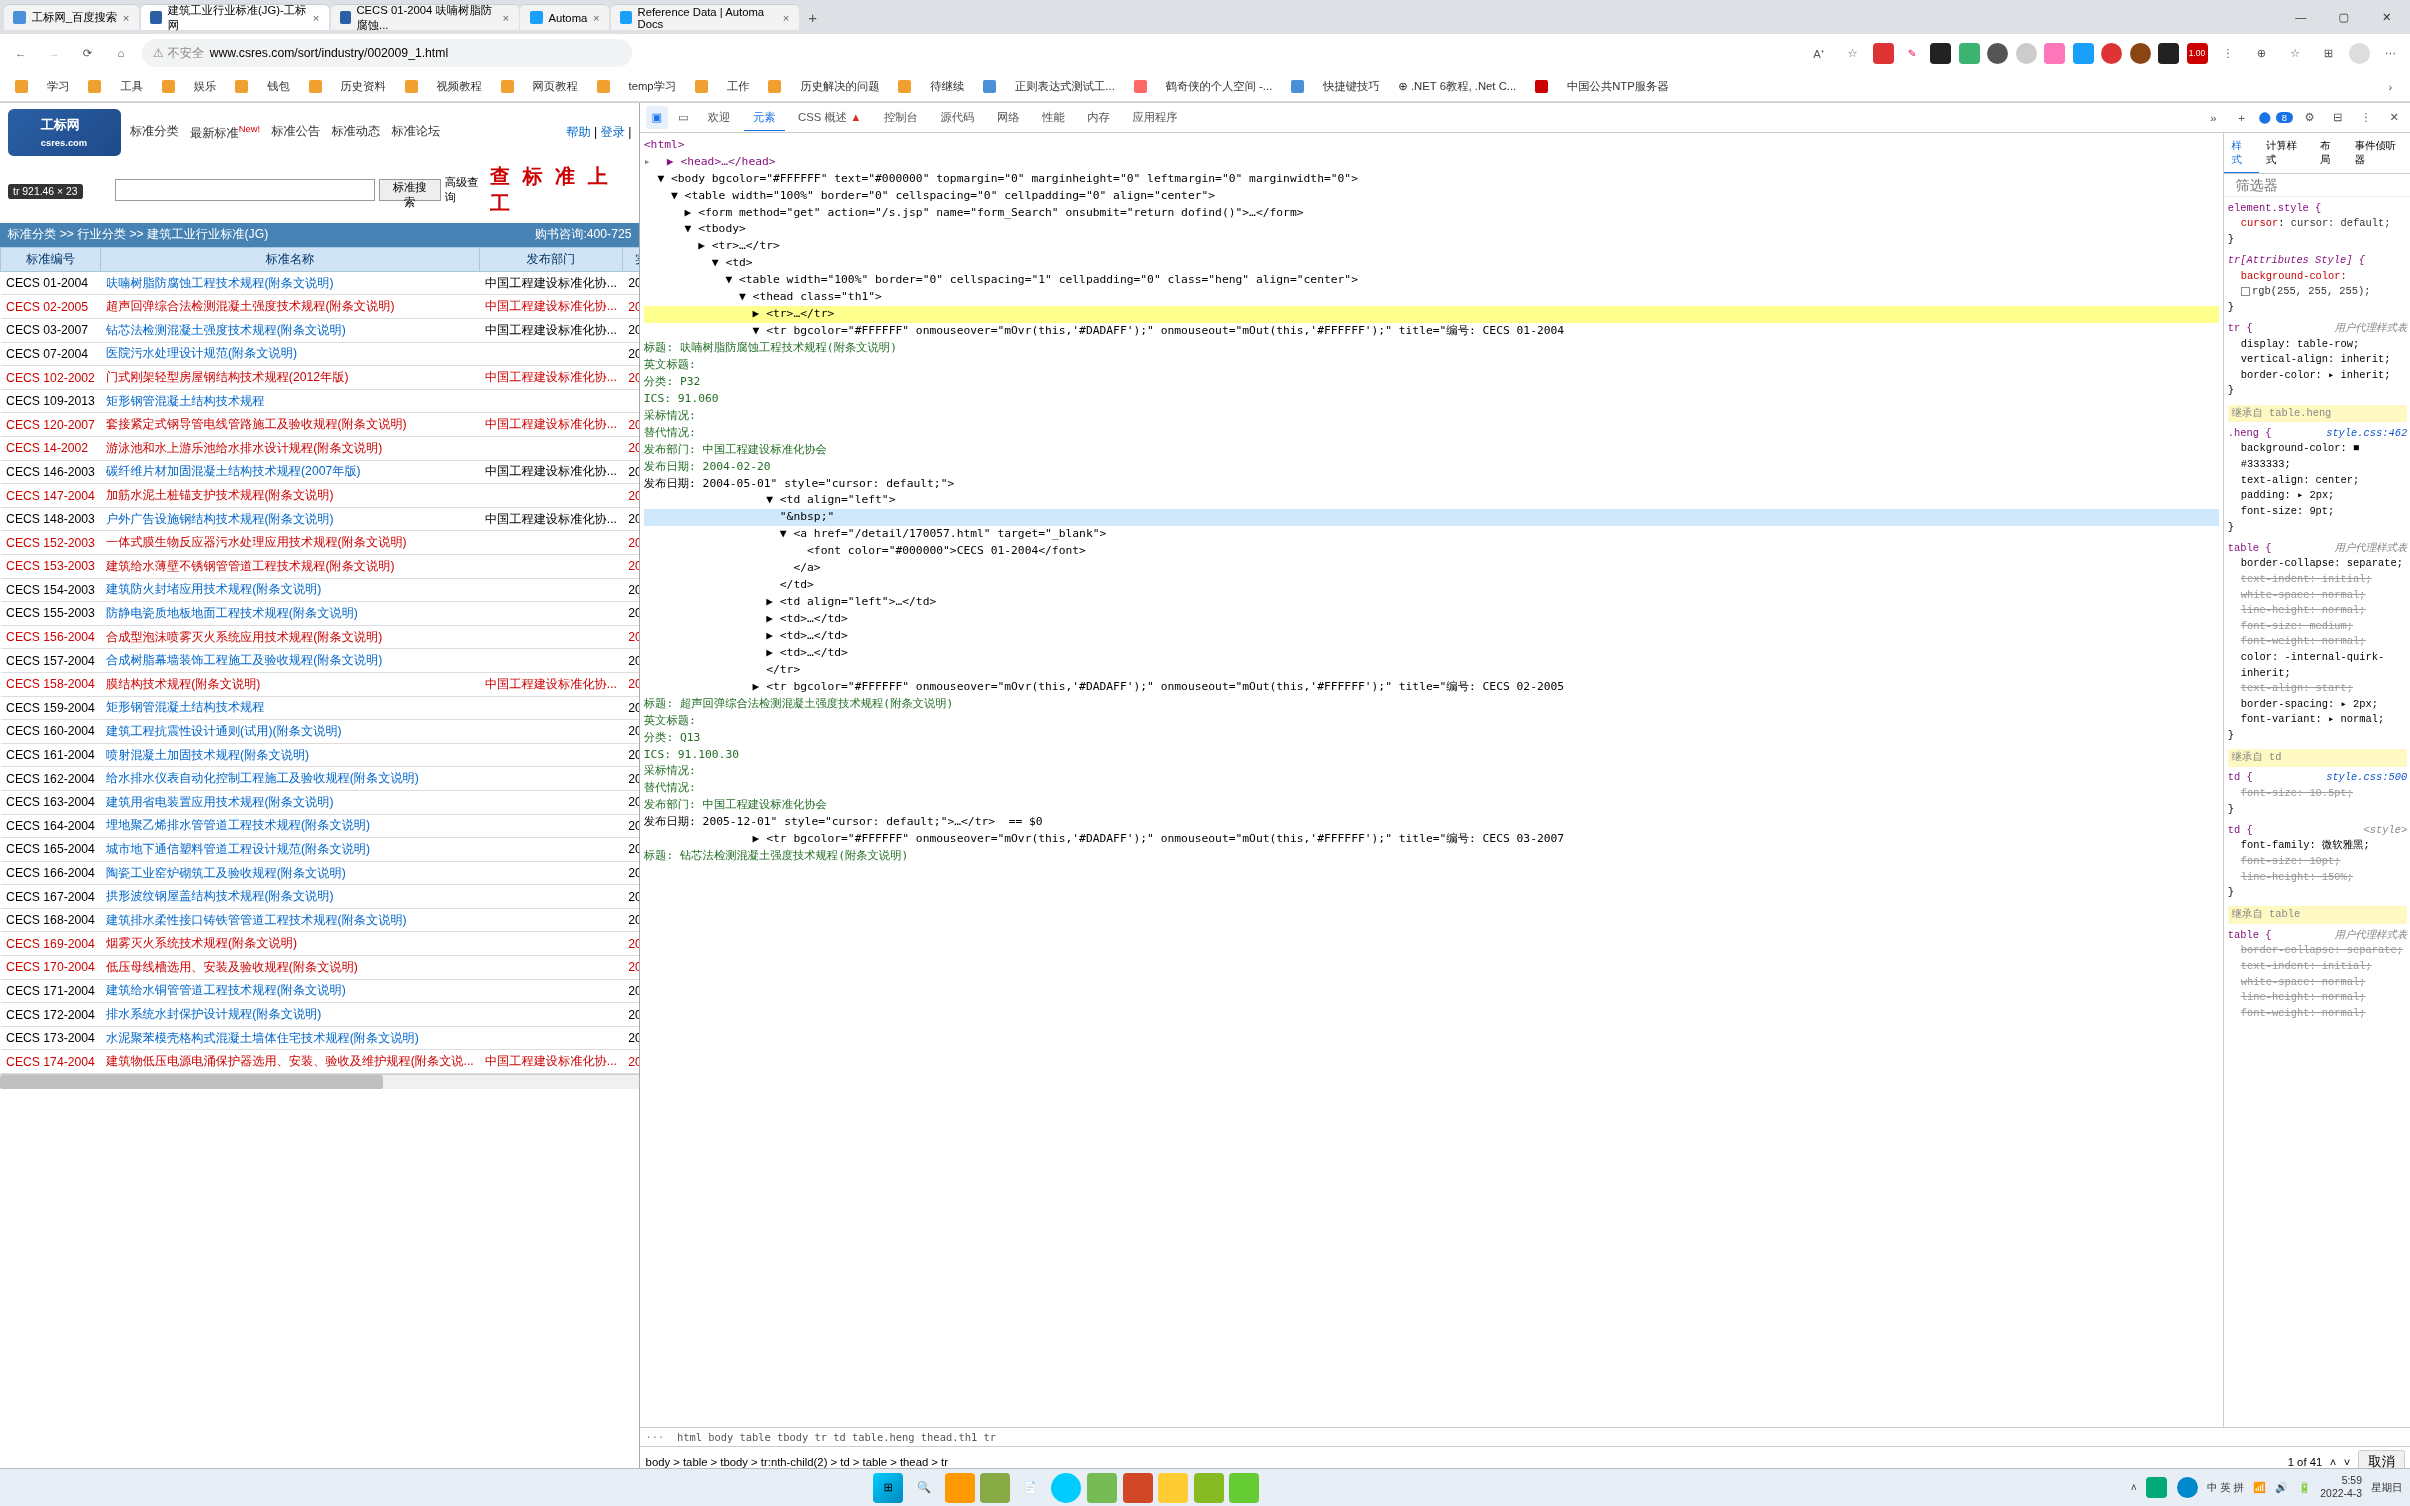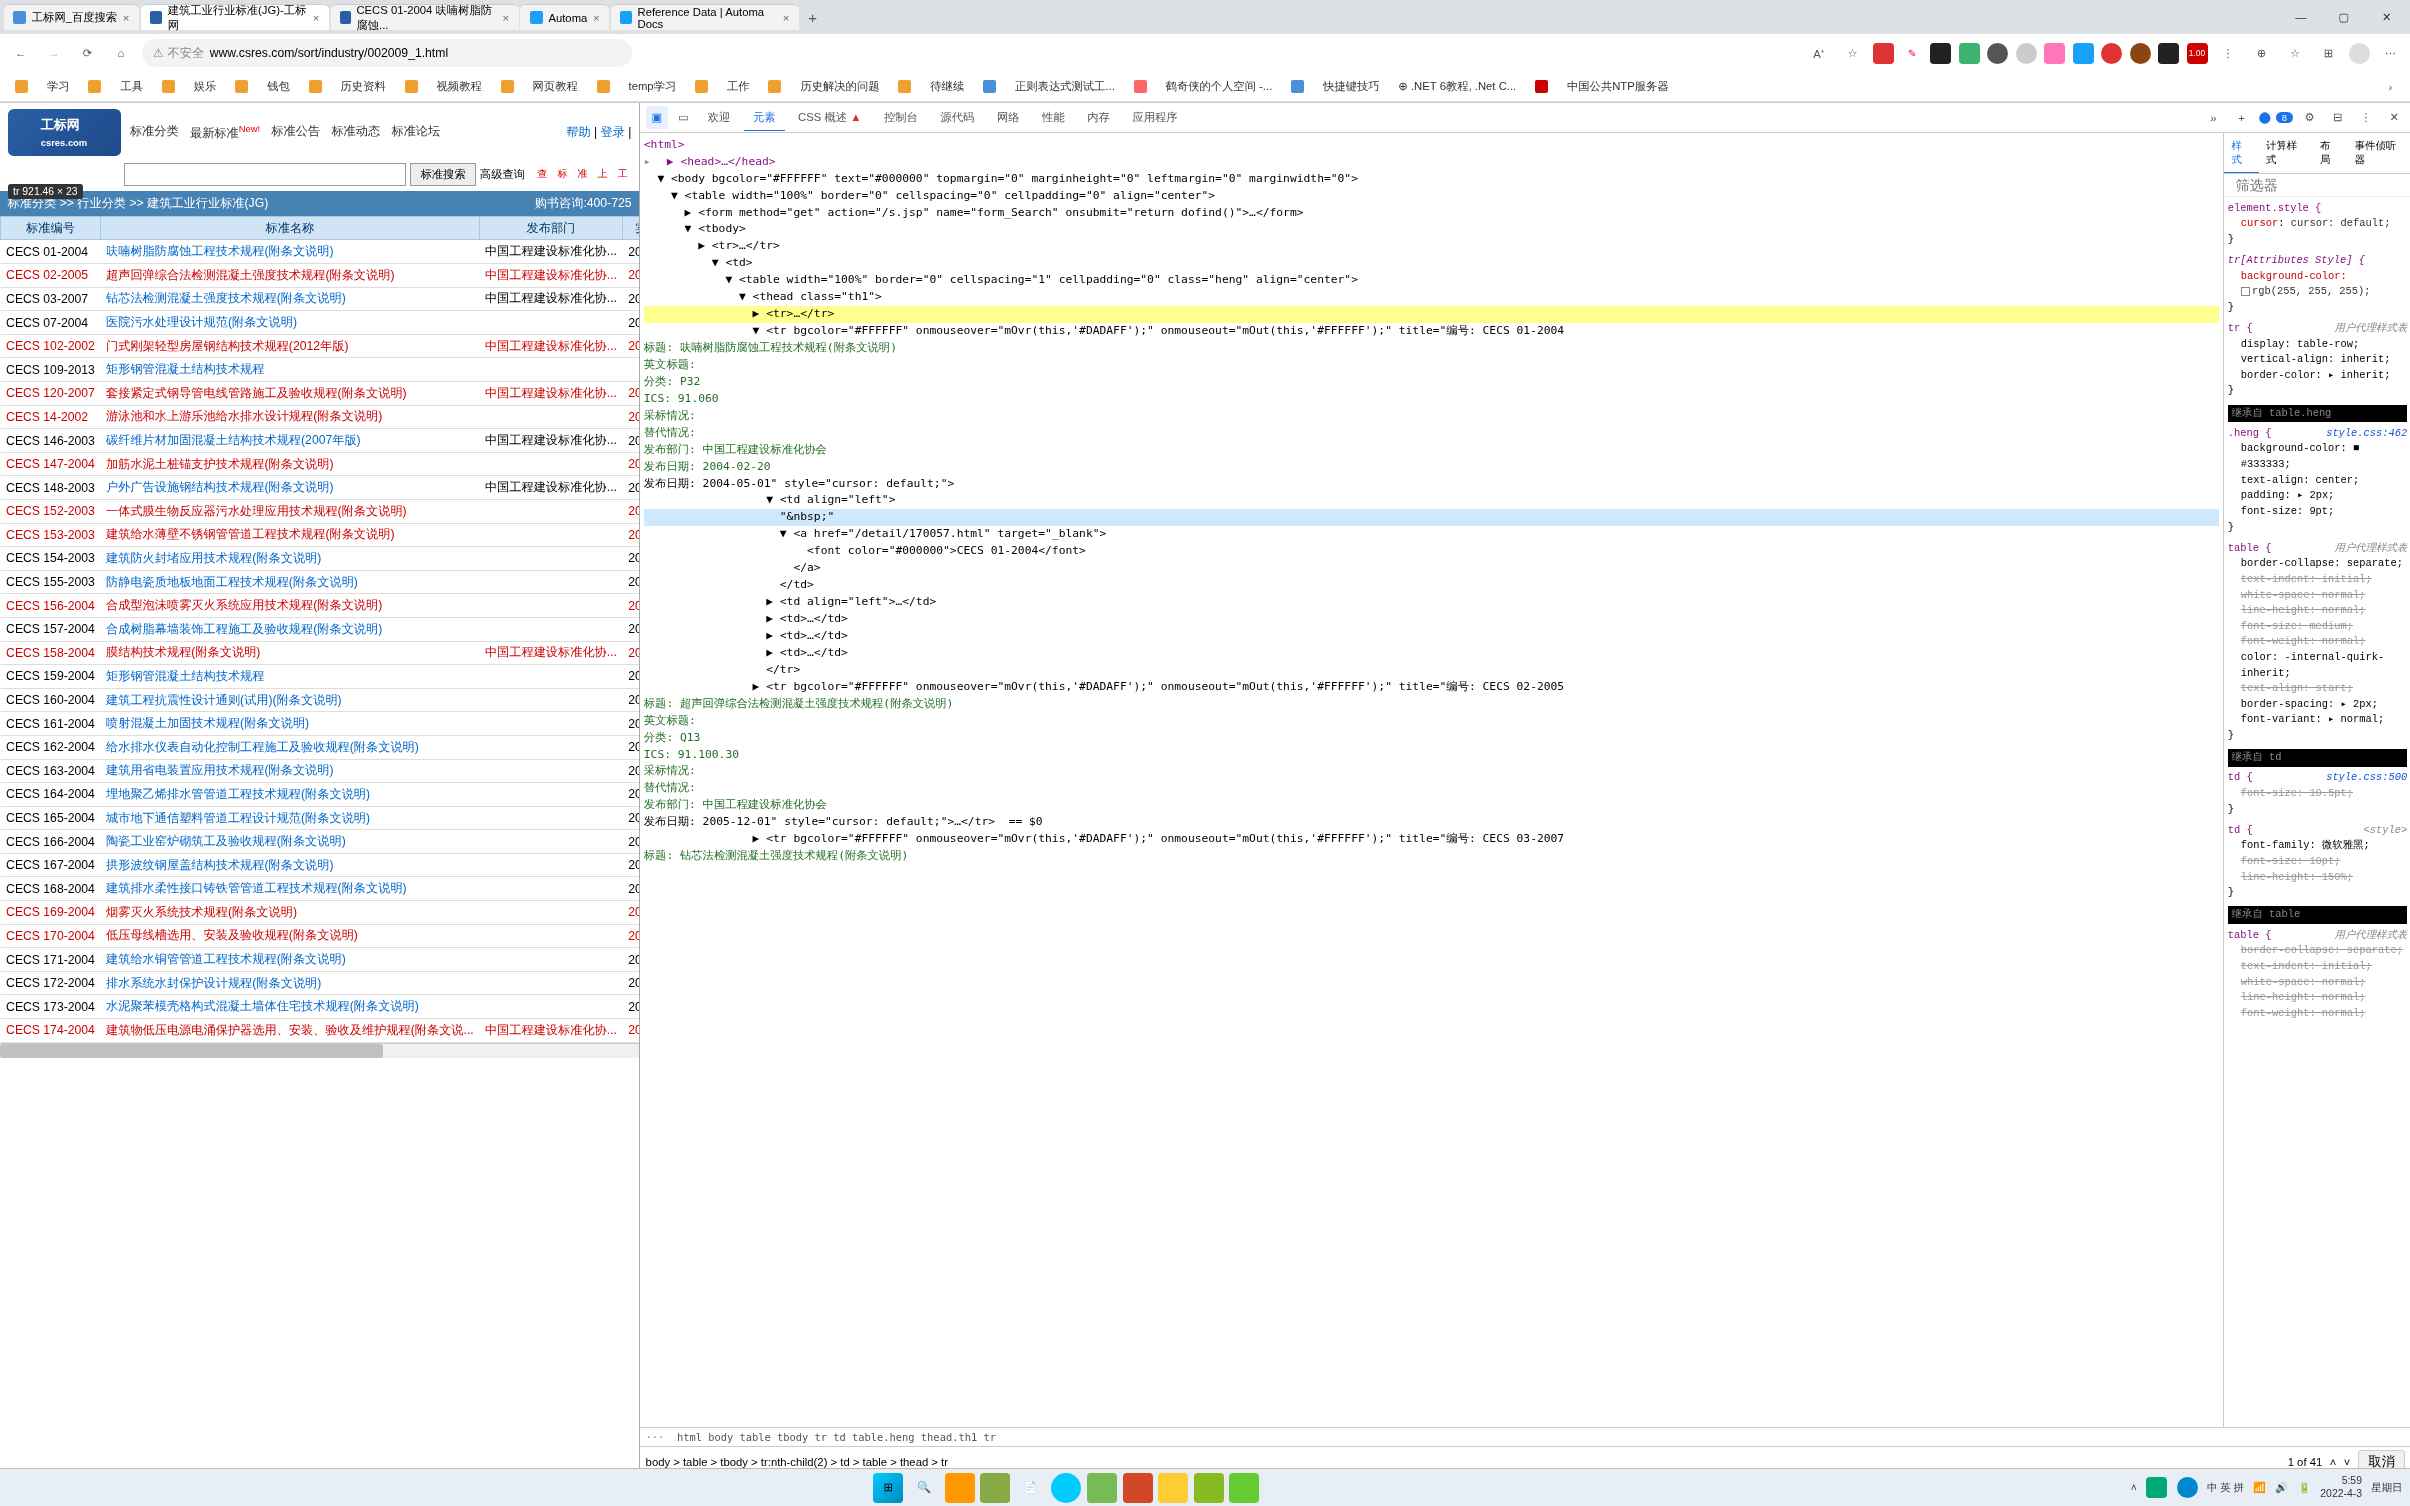--- a/index.html
+++ b/index.html
@@ -35,21 +35,21 @@
 
 .page-header { display: flex; align-items: center; padding: 5.6px 7.5px; gap: 9.4px; }
 .logo-box { width: 113px; height: 47px; background: linear-gradient(135deg, #2a5fa5, #1e4a8a); border-radius: 5.6px; display: flex; align-items: center; justify-content: center; color: #fff; font-weight: bold; font-size: 13px; }
 .nav-links { display: flex; gap: 11.3px; font-size: 12.2px; color: #333; }
 .nav-links .new-tag { color: #d00; font-size: 9.4px; vertical-align: super; }
 .login-links { margin-left: auto; font-size: 12.2px; }
 .login-links a { color: #0066cc; }
 .search-row { display: flex; align-items: center; padding: 1.9px 7.5px 5.6px; gap: 3.8px; }
 .search-input { width: 282px; height: 22.6px; border: 0.9px solid #999; padding: 0 3.8px; }
 .search-btn { height: 22.6px; padding: 0 9.4px; background: #eee; border: 0.9px solid #999; font-size: 11.3px; }
-.red-text { color: #c00; font-family: KaiTi, serif; font-size: 10px; margin-left: auto; letter-spacing: 3.8px; }
+.red-text { color: #c00; font-family: KaiTi, serif; font-size: 20px; margin-left: auto; letter-spacing: 3.8px; font-weight: bold; }
 
 .dim-tooltip { position: absolute; top: 58px; left: 7.5px; background: #333; color: #fff; font-size: 10.4px; padding: 1.9px 5.6px; border-radius: 2.8px; z-index: 10; margin-top: 23px; }
 
 .breadcrumb-bar { background: #4682b4; color: #fff; padding: 3.8px 7.5px; font-size: 12.2px; display: flex; }
 .breadcrumb-bar .phone { margin-left: auto; }
 
 .data-table { width: 100%; border-collapse: collapse; font-size: 12.2px; }
 .data-table thead th { background: #d0e4f5; padding: 2.8px 3.8px; border: 0.9px solid #a8c8e0; font-weight: normal; color: #003366; }
 .data-table td { padding: 2.8px 5.6px; border-bottom: 0.9px solid #ddd; white-space: nowrap; overflow: hidden; }
 .data-table tr.red-row td { color: #c00; }
@@ -91,21 +91,21 @@
 .dt-styles { flex: 1; overflow: auto; padding: 3.8px; font-family: Liberation Mono, monospace; font-size: 10.4px; line-height: 1.5; }
 .dt-rule { margin-bottom: 5.6px; }
 .dt-sel-line { color: #881280; }
 .dt-src { float: right; color: #888; font-style: italic; }
 .dt-src a { color: #1155cc; }
 .dt-prop { padding-left: 13px; }
 .dt-prop .pn { color: #c80000; }
 .dt-prop .pv { color: #333; }
 .dt-prop.strike { text-decoration: line-through; color: #999; }
 .dt-prop .sw { display: inline-block; width: 9.4px; height: 9.4px; border: 0.9px solid #888; vertical-align: middle; margin-right: 1.9px; }
-.dt-inherit { color: #888; background: #000000; padding: 0.9px 3.8px; margin: 3.8px 0; }
+.dt-inherit { color: #888; background: #fef9c3; padding: 0.9px 3.8px; margin: 3.8px 0; }
 
 .dt-crumbs { border-top: 0.9px solid #ccc; padding: 2.8px 5.6px; font-size: 10.4px; color: #555; font-family: Consolas, monospace; display: flex; align-items: center; }
 .dt-search-bar { border-top: 0.9px solid #ccc; padding: 3.8px 5.6px; display: flex; align-items: center; gap: 7.5px; font-size: 11.3px; }
 .dt-search-bar input { flex: 1; border: none; font-size: 11.3px; }
 .dt-cancel { padding: 1.9px 9.4px; background: #f0f0f0; border: 0.9px solid #ccc; border-radius: 2.8px; }
 
 
 .taskbar { position: fixed; bottom: 0; left: 0; right: 0; height: 38px; background: #e8eef5; border-top: 0.9px solid #bbb; display: flex; align-items: center; padding: 0 7.5px; gap: 5.6px; }
 .tb-icon { width: 30px; height: 30px; border-radius: 3.8px; display: flex; align-items: center; justify-content: center; }
 .tb-right { margin-left: auto; display: flex; align-items: center; gap: 9.4px; font-size: 10.4px; color: #333; }

